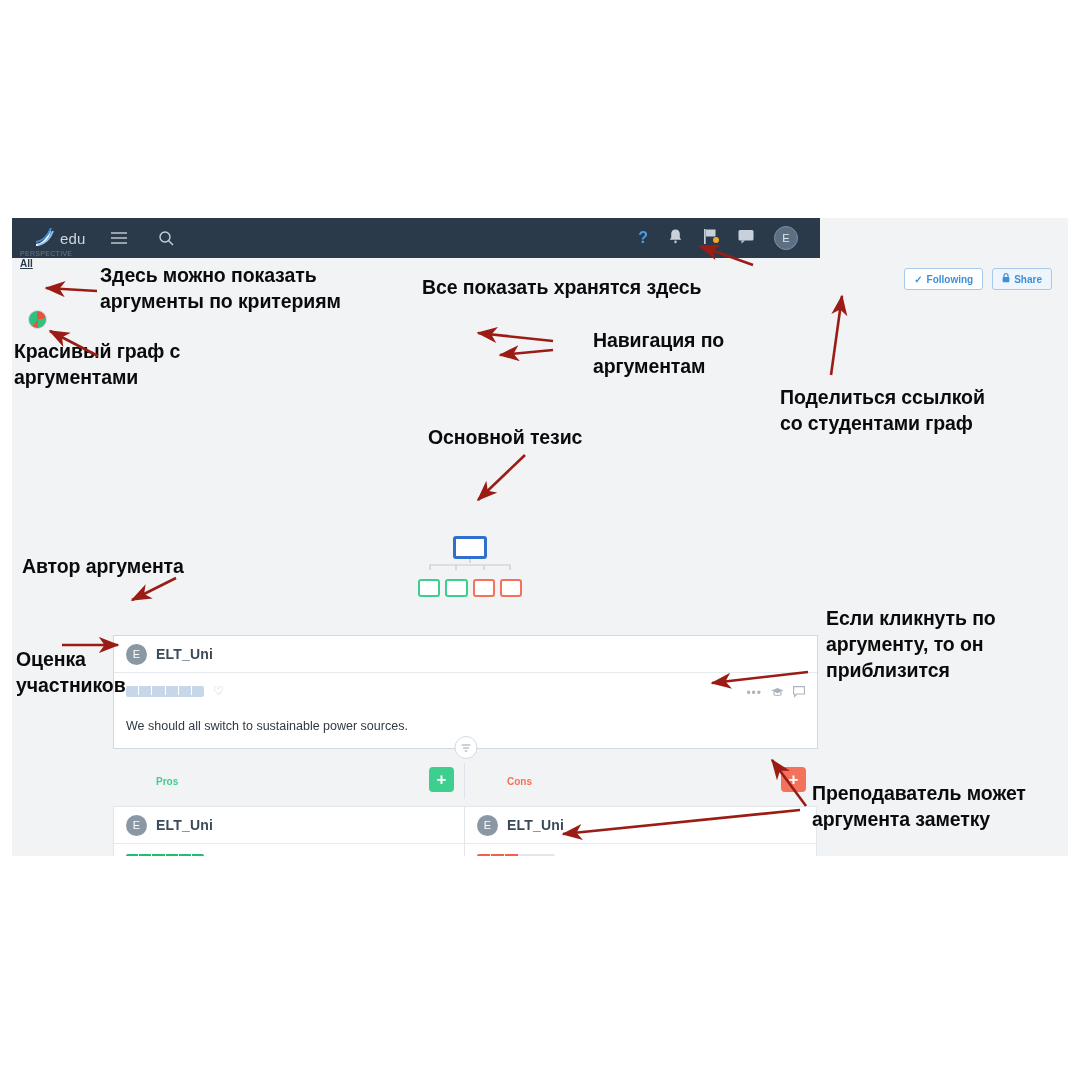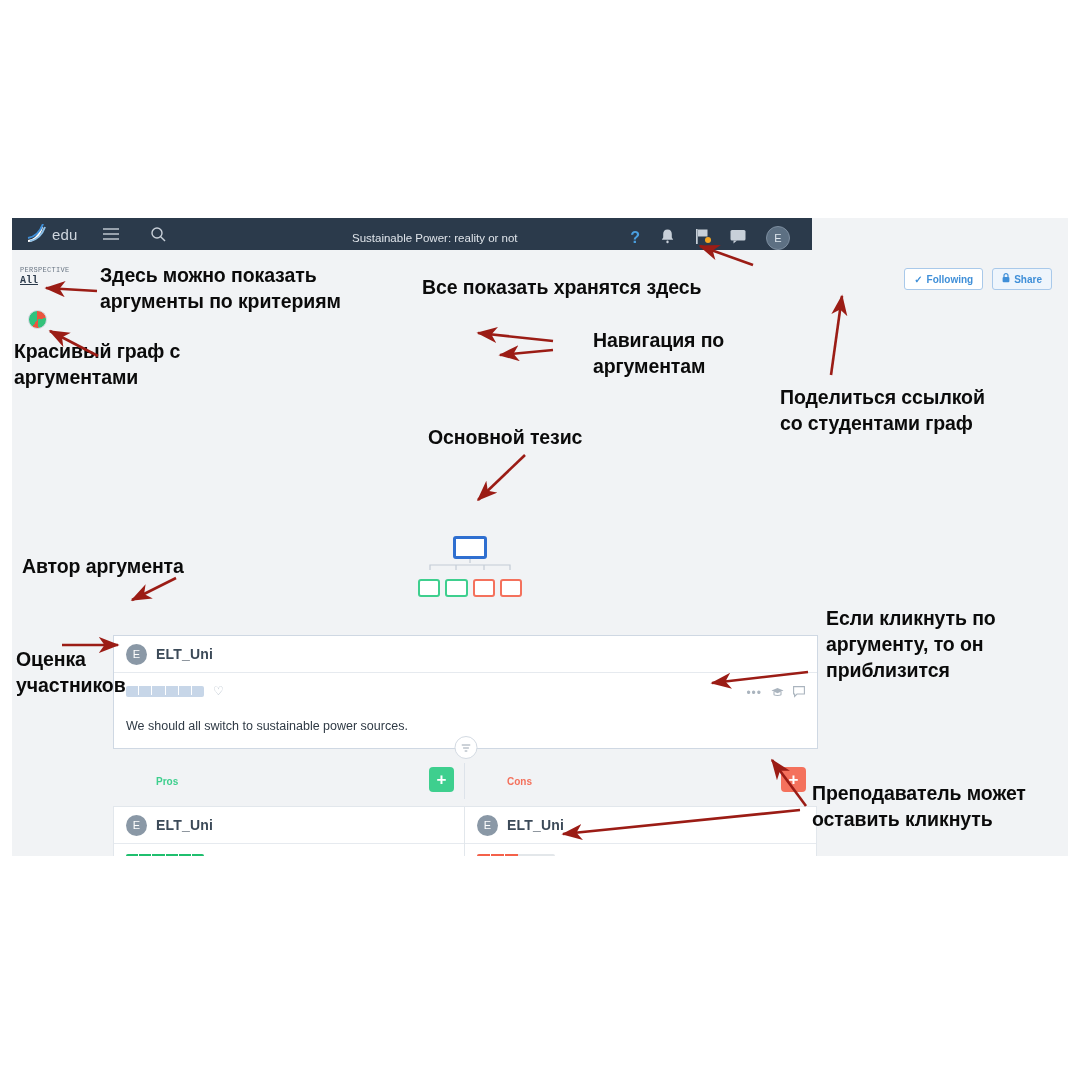--- a/index.html
+++ b/index.html
@@ -2,33 +2,33 @@
 <html><head>
 <meta charset="utf-8">
 <style>
   html,body{margin:0;padding:0;background:#fff;}
   body{width:1080px;height:1080px;font-family:"Liberation Sans",sans-serif;position:relative;overflow:hidden;}
 
   
   #shot{position:absolute;left:12px;top:218px;width:1056px;height:638px;background:#f1f3f5;overflow:hidden;}
 
   
-  .topnav{position:absolute;left:0;top:0;width:800px;height:32px;background:#2b3a4b;display:flex;align-items:center;}
+  .topnav{position:absolute;left:0;top:0;width:800px;height:40px;background:#2b3a4b;display:flex;align-items:center;padding-left:8px;}
   .logo-wrap{display:flex;align-items:center;margin-left:14px;gap:4px;}
   .logo-mark{width:22px;height:20px;position:relative;}
   .logo-txt{color:#cfd6de;font-size:15px;letter-spacing:.2px;}
   .nav-ico{width:34px;height:40px;display:flex;align-items:center;justify-content:center;color:#c8d0d9;}
   .nav-title{position:absolute;left:340px;top:0;height:40px;display:flex;align-items:center;color:#dfe4ea;font-size:11.5px;}
   .nav-right{position:absolute;right:0;top:0;height:40px;display:flex;align-items:center;gap:20px;padding-right:22px;}
   .q-mark{color:#4a9fe0;font-size:16px;font-weight:bold;}
   .avatar-nav{width:22px;height:22px;border-radius:50%;background:#5d7083;color:#dfe7ef;font-size:11px;display:flex;align-items:center;justify-content:center;border:1px solid #7d8ea0;}
   .flag-dot{position:absolute;width:6px;height:6px;border-radius:50%;background:#f5a623;top:9px;right:-1px;}
 
   
-  .persp{position:absolute;left:8px;top:48px;font-family:Liberation Mono, monospace;}
+  .persp{position:absolute;left:8px;top:32px;}
   .persp-lbl{font-size:7px;color:#6b7785;letter-spacing:.3px;}
   .persp-val{font-size:10px;color:#2b3a4b;text-decoration:underline;font-weight:bold;margin-top:1px;}
   .graph-ico{position:absolute;left:16px;top:92px;width:17px;height:17px;border-radius:50%;
     background:conic-gradient(#e8553f 0 22%, #34c27a 22% 48%, #e8553f 48% 60%, #2ec27e 60% 100%);
     border:1px solid #cfd6dd;}
 
   .btn-row{position:absolute;right:16px;top:50px;display:flex;gap:9px;}
   .pill{border:1px solid #a9c9ea;border-radius:3px;height:20px;display:flex;align-items:center;gap:4px;
         padding:0 9px;color:#3f8fd8;font-size:10px;font-weight:bold;background:#fff;}
   .pill.share{background:#eef5fc;}
@@ -100,21 +100,20 @@
             <line x1="0" y1="11" x2="16" y2="11"></line>
           </g>
         </svg>
     </div>
     <div class="nav-ico" style="margin-left:14px;">
       <svg width="15" height="15" viewBox="0 0 15 15">
           <circle cx="6" cy="6" r="5" stroke="#c8d0d9" stroke-width="1.4" fill="none"></circle>
           <line x1="9.7" y1="9.7" x2="14" y2="14" stroke="#c8d0d9" stroke-width="1.4"></line>
         </svg>
     </div>
-    <div class="nav-title">Sustainable Power: reality or not</div>
     <div class="nav-right">
       <span class="q-mark">?</span>
       <span>
         <svg width="15" height="17" viewBox="0 0 15 17">
             <path d="M7.5 1.5 C4.6 1.5 3.2 3.6 3.2 6 L3.2 9.5 L1.8 11.8 L13.2 11.8 L11.8 9.5 L11.8 6 C11.8 3.6 10.4 1.5 7.5 1.5 Z" fill="#c8d0d9"></path>
             <rect x="6.4" y="12.6" width="2.2" height="2.6" rx="1" fill="#c8d0d9"></rect>
           </svg>
       </span>
       <span style="position:relative;">
         <svg width="15" height="16" viewBox="0 0 15 16">
@@ -285,21 +284,21 @@
 <div class="ann" style="left:780px;top:384px;">Поделиться ссылкой
 со студентами граф</div>
 <div class="ann" style="left:428px;top:424px;">Основной тезис</div>
 <div class="ann" style="left:22px;top:553px;">Автор аргумента</div>
 <div class="ann" style="left:16px;top:646px;">Оценка
 участников</div>
 <div class="ann" style="left:826px;top:605px;">Если кликнуть по
 аргументу, то он
 приблизится</div>
 <div class="ann" style="left:812px;top:780px;">Преподаватель может
-оставить кликнуть</div>
+аргумента заметку</div>
 
 <svg class="arrows">
   <defs>
     <marker id="ah" markerWidth="9" markerHeight="9" refX="7.4" refY="3.1" orient="auto">
       <path d="M0,0 L8,3.1 L0,6.2 L2.2,3.1 Z" fill="#9b1c15"></path>
     </marker>
   </defs>
   <g stroke="#9b1c15" stroke-width="2.6" fill="none" marker-end="url(#ah)">
     <line x1="97" y1="291" x2="46" y2="288"></line>
     <line x1="98" y1="356" x2="50" y2="331"></line>

